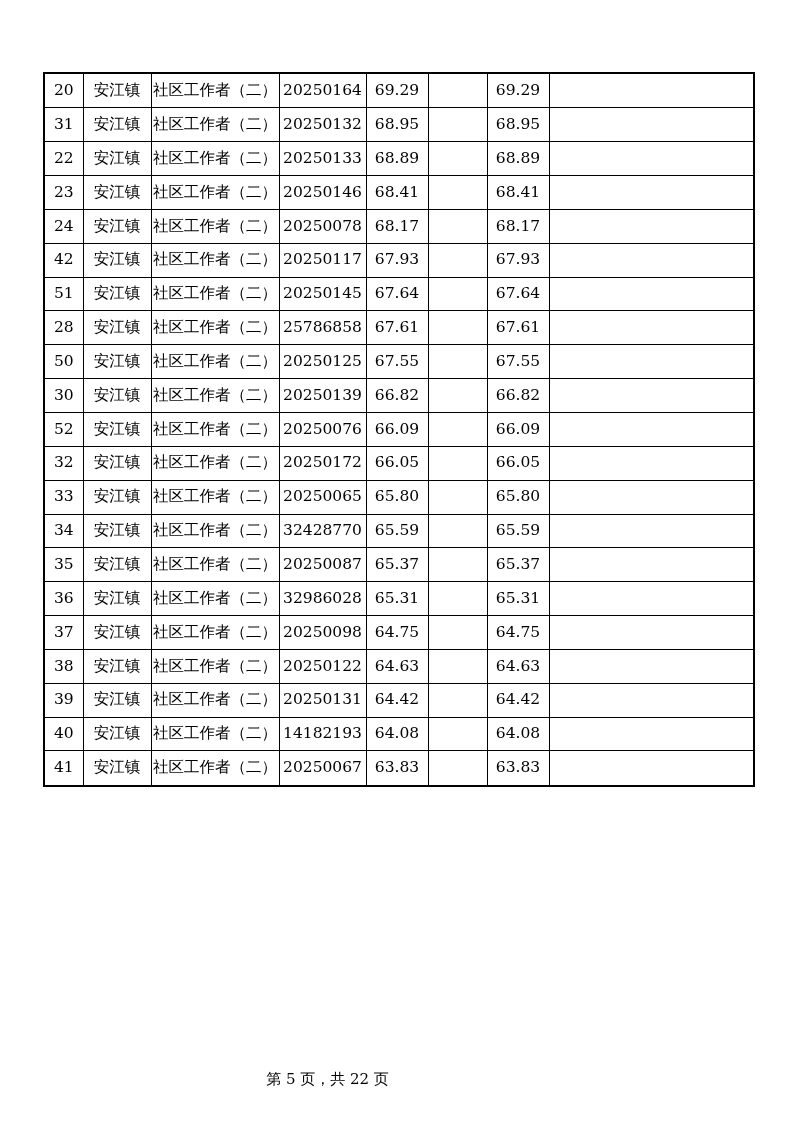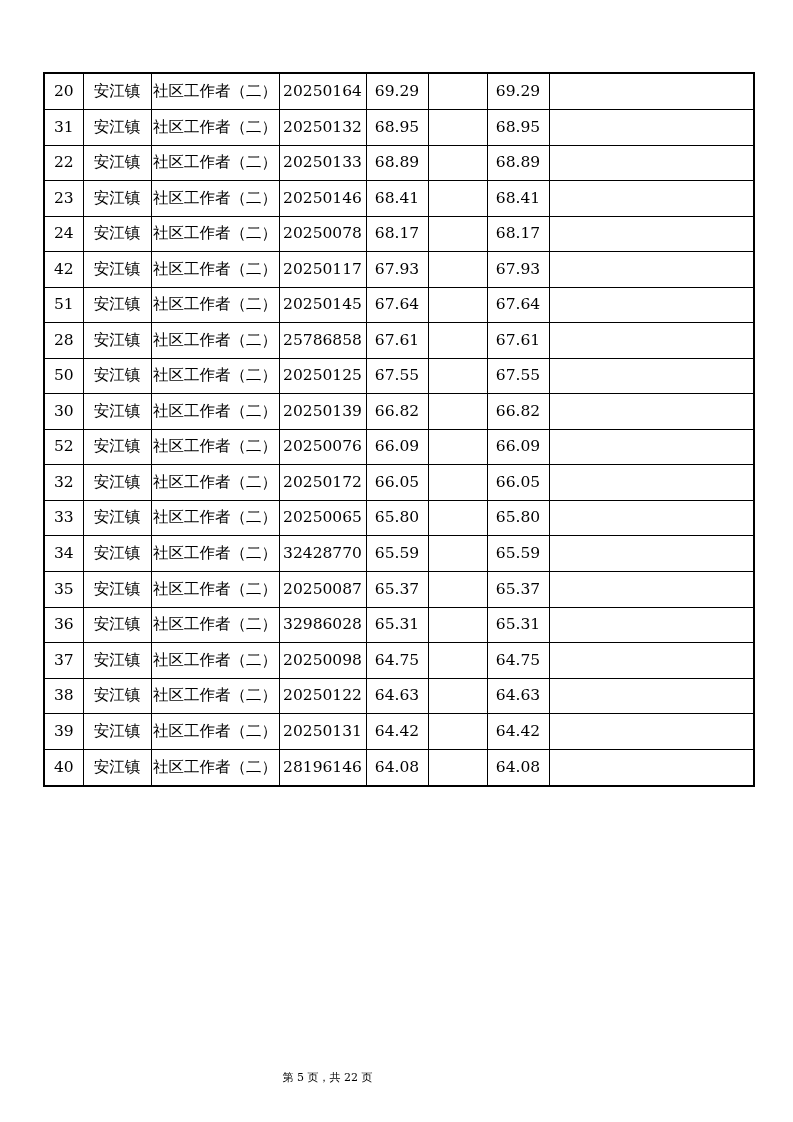--- a/index.html
+++ b/index.html
@@ -29,21 +29,21 @@
     line-height: 1;
     overflow: hidden;
     white-space: nowrap;
   }
   .page-footer {
     position: absolute;
     left: 0;
     top: 1070px;
     width: 655px;
     text-align: center;
-    font-size: 11px;
+    font-size: 15px;
     color: #000000;
   }
 </style>
 </head>
 <body>
 
 <table class="score-table">
   <colgroup>
     <col style="width:39px">
     <col style="width:68px">
@@ -262,23 +262,33 @@
     <td>64.42</td>
     <td></td>
     <td>64.42</td>
     <td></td>
   </tr>
 
   <tr>
     <td>40</td>
     <td>安江镇</td>
     <td>社区工作者（二）</td>
-    <td>28196146</td>
+    <td>14182193</td>
     <td>64.08</td>
     <td></td>
     <td>64.08</td>
     <td></td>
   </tr>
 
+  <tr>
+    <td>41</td>
+    <td>安江镇</td>
+    <td>社区工作者（二）</td>
+    <td>20250067</td>
+    <td>63.83</td>
+    <td></td>
+    <td>63.83</td>
+    <td></td>
+  </tr>
 </tbody>
 </table>
 
 <div class="page-footer">第 5 页，共 22 页</div>
 
 </body></html>

